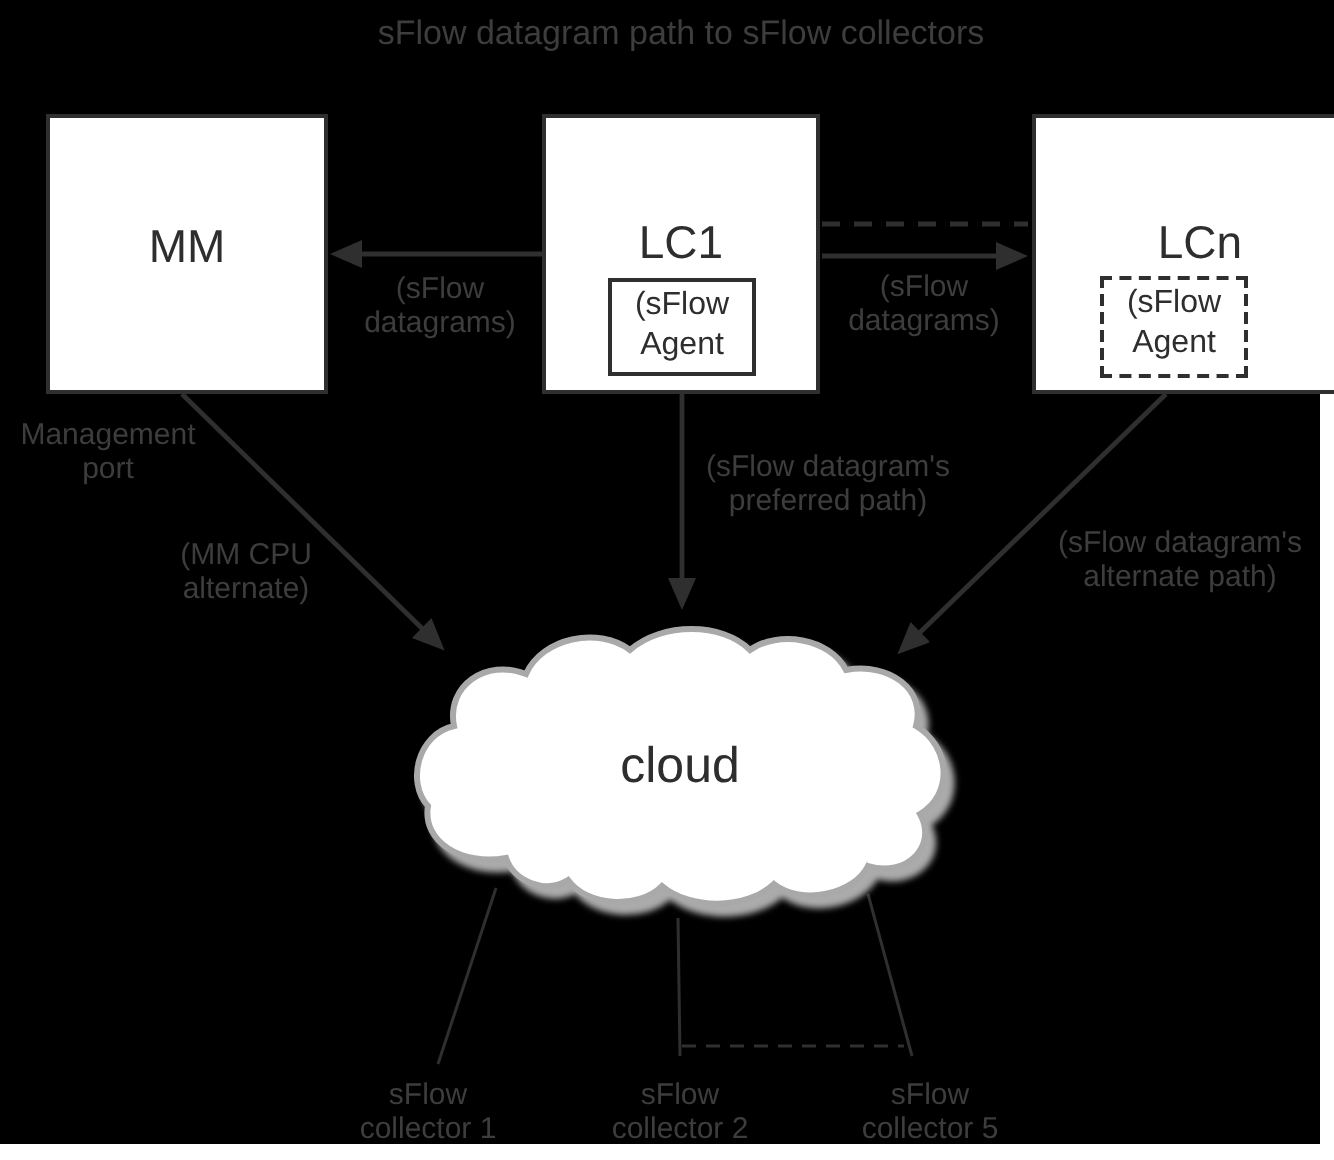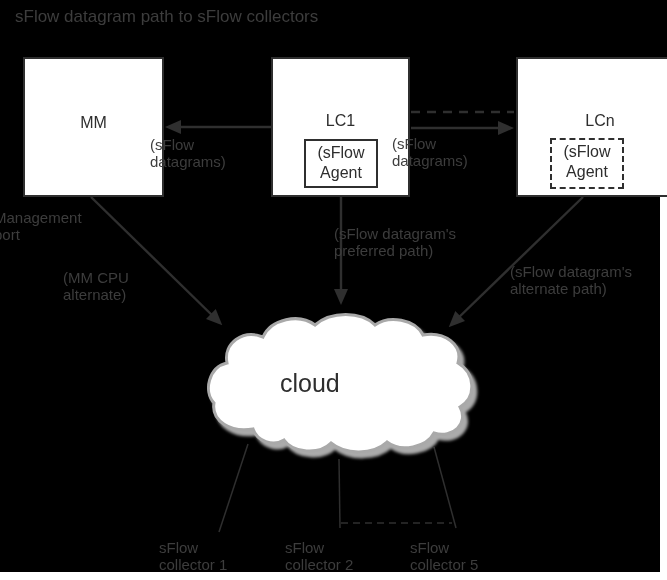--- a/index.html
+++ b/index.html
@@ -9,40 +9,40 @@
     font-family:"Liberation Sans", sans-serif;
     overflow:hidden;
   }
   .margin-right{position:absolute;left:660px;top:57px;width:7px;height:523px;background:var(--page-margin,#fff);z-index:1;}
   .margin-bottom{position:absolute;left:0;top:572px;width:667px;height:8px;background:var(--page-margin,#fff);z-index:1;}
 
   .node{position:absolute;background:var(--node-bg,#fff);border:2px solid var(--line,#2f2f2f);box-sizing:border-box;z-index:2;}
   #mm{left:23px;top:57px;width:141px;height:140px;}
   #lc1{left:271px;top:57px;width:139px;height:140px;}
   #lcn{left:516px;top:57px;width:168px;height:140px;}
-  .node-label{position:absolute;left:0;right:0;top:50px;text-align:center;font-size:16px;line-height:24px;color:var(--node-text,#2e2e2e);}
+  .node-label{position:absolute;left:0;right:0;top:50px;text-align:center;font-size:23px;line-height:24px;color:var(--node-text,#2e2e2e);}
   #mm .node-label{top:52px;}
   .agent{position:absolute;text-align:center;font-size:16px;line-height:20px;color:var(--node-text,#2e2e2e);background:var(--node-bg,#fff);box-sizing:border-box;padding-top:2px;white-space:pre-line;}
   #lc1 .agent{left:31px;top:80px;width:74px;height:49px;border:2px solid var(--line,#2f2f2f);}
   #lcn .agent{left:32px;top:79px;width:74px;height:51px;border:2px dashed var(--line,#2f2f2f);}
 
   .overlay{position:absolute;left:0;top:0;z-index:3;pointer-events:none;}
   .arrow{stroke:var(--line,#2f2f2f);stroke-width:2.4;fill:none;}
   .dashed{stroke-dasharray:9 7;}
   .thin{stroke:var(--line,#2f2f2f);stroke-width:1.5;fill:none;}
   .dashed-thin{stroke-dasharray:7 5;}
   #arrowhead path{fill:var(--line,#2f2f2f);}
   .cloud-shape{
     fill:#ffffff;
     stroke:var(--cloud-stroke,#a9a9a9);
     stroke-width:3;
     filter:drop-shadow(4px 5px 1.5px var(--cloud-shadow,#ababab));
   }
 
-  .lbl{position:absolute;color:var(--label-text,#3d3d3d);font-size:15px;line-height:16.5px;white-space:pre-line;z-index:4;}
+  .lbl{position:absolute;color:var(--label-text,#3d3d3d);font-size:15px;line-height:16.5px;text-align:center;white-space:pre-line;z-index:4;}
   .title{left:15px;top:7px;width:651px;font-size:17px;line-height:20px;}
   .lbl-backplane{left:150px;top:103px;width:140px;}
   .lbl-backplane-sub{left:150px;top:137px;width:140px;}
   .lbl-lc1-lcn{left:392px;top:136px;width:140px;}
   .lbl-mgmt{left:-6px;top:210px;width:120px;}
   .lbl-cpu{left:63px;top:270px;width:120px;}
   .lbl-preferred{left:334px;top:226px;width:160px;}
   .lbl-alternate{left:510px;top:264px;width:160px;}
   .cloud-label{left:280px;top:372px;width:120px;font-size:25px;line-height:22px;color:var(--node-text,#2e2e2e);}
   .lbl-col1{left:159px;top:540px;width:110px;}

